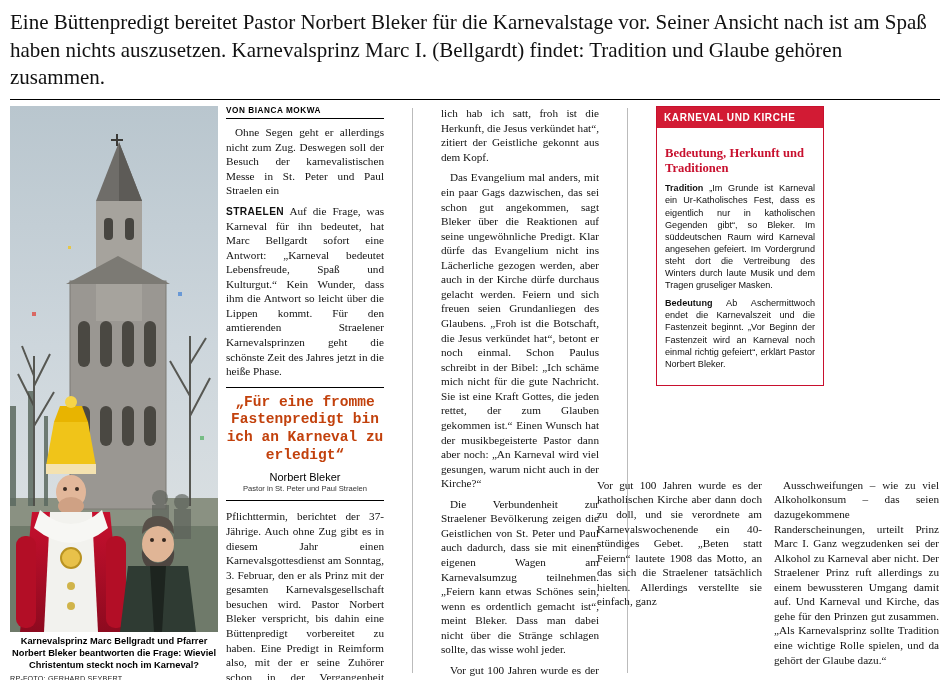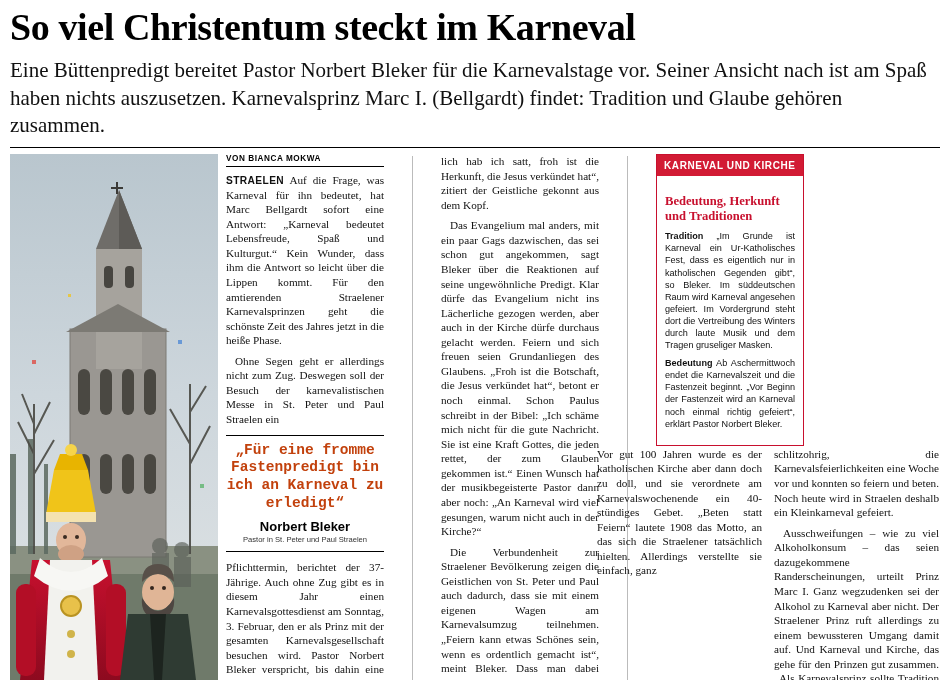--- a/index.html
+++ b/index.html
@@ -143,35 +143,35 @@
   }
   .pullquote .q {
     font-family: Liberation Mono, monospace;
     font-weight: bold;
     font-size: 14.5px;
     line-height: 1.22;
     color: #c2410c;
   }
   .pullquote .who {
     font-family: "Liberation Sans", sans-serif;
-    font-weight: bold;
-    font-size: 13px;
+    font-weight: normal;
+    font-size: 11px;
     margin-top: 7px;
     color: #000;
   }
   .pullquote .role {
     font-family: "Liberation Sans", sans-serif;
     font-size: 7.6px;
     color: #333;
     margin-top: 1px;
   }
 
   
   .infobox {
-    width: 148px;
+    width: 168px;
     flex: 0 0 168px;
     border: 1px solid #c8102e;
     box-sizing: border-box;
     align-self: flex-start;
   }
   .infobox .ib-head {
     background: #d21b34;
     color: #fff;
     font-family: "Liberation Sans", sans-serif;
     font-weight: bold;
@@ -209,21 +209,20 @@
     display: flex;
     gap: 12px;
   }
   .tail .col { width: 165px; flex: 0 0 165px; }
 </style>
 </head>
 <body>
 
 <div class="page">
 
-  <h1 class="headline">So viel Christentum steckt im Karneval</h1>
   <div class="subhead">Eine Büttenpredigt bereitet Pastor Norbert Bleker für die Karnevalstage vor. Seiner Ansicht nach ist am Spaß haben nichts auszusetzen. Karnevalsprinz Marc I. (Bellgardt) findet: Tradition und Glaube gehören zusammen.</div>
   <hr class="rule">
 
   <div class="body-grid">
 
     <div class="photo-col">
       <div class="photo">
         <svg width="208" height="526" viewBox="0 0 208 526" xmlns="http://www.w3.org/2000/svg">
           <defs>
             <linearGradient id="sky" x1="0" y1="0" x2="0" y2="1">
@@ -330,22 +329,22 @@
         </svg>
       </div>
       <div class="caption">Karnevalsprinz Marc Bellgradt und Pfarrer Norbert Bleker beantworten die Frage: Wieviel Christentum steckt noch im Karneval?</div>
       <div class="credit">RP-FOTO: GERHARD SEYBERT</div>
     </div>
 
     <div class="cols">
 
       <div class="col">
         <div class="byline">VON BIANCA MOKWA</div>
+        <p class="body ind">Ohne Segen geht er allerdings nicht zum Zug. Deswegen soll der Besuch der karnevalistischen Messe in St. Peter und Paul Straelen ein</p>
         <p class="body noind"><span class="dateline">STRAELEN</span> Auf die Frage, was Karneval für ihn bedeutet, hat Marc Bellgardt sofort eine Antwort: „Karneval bedeutet Lebensfreude, Spaß und Kulturgut.“ Kein Wunder, dass ihm die Antwort so leicht über die Lippen kommt. Für den amtierenden Straelener Karnevalsprinzen geht die schönste Zeit des Jahres jetzt in die heiße Phase.</p>
-        <p class="body ind">Ohne Segen geht er allerdings nicht zum Zug. Deswegen soll der Besuch der karnevalistischen Messe in St. Peter und Paul Straelen ein</p>
 
         <div class="pullquote">
           <div class="q">„Für eine fromme Fastenpredigt bin ich an Karneval zu erledigt“</div>
           <div class="who">Norbert Bleker</div>
           <div class="role">Pastor in St. Peter und Paul Straelen</div>
         </div>
 
         <p class="body noind">Pflichttermin, berichtet der 37-Jährige. Auch ohne Zug gibt es in diesem Jahr einen Karnevalsgottesdienst am Sonntag, 3. Februar, den er als Prinz mit der gesamten Karnevalsgesellschaft besuchen wird. Pastor Norbert Bleker verspricht, bis dahin eine Büttenpredigt vorbereitet zu haben. Eine Predigt in Reimform also, mit der er seine Zuhörer schon in der Vergangenheit überrascht hat.</p>
 
       </div>
@@ -375,19 +374,18 @@
           </div>
         </div>
       </div>
     </div>
 
     <div class="tail">
       <div class="col">
         <p class="body noind">Vor gut 100 Jahren wurde es der katholischen Kirche aber dann doch zu doll, und sie verordnete am Karnevalswochenende ein 40-stündiges Gebet. „Beten statt Feiern“ lautete 1908 das Motto, an das sich die Straelener tatsächlich hielten. Allerdings verstellte sie einfach, ganz</p>
       </div>
       <div class="col">
-        <p class="body noind">schlitzohrig, die Karnevalsfeierlichkeiten eine Woche vor und konnten so feiern und beten. Noch heute wird in Straelen deshalb ein Kleinkarneval gefeiert.</p>
         <p class="body ind">Ausschweifungen – wie zu viel Alkoholkonsum – das seien dazugekommene Randerscheinungen, urteilt Prinz Marc I. Ganz wegzudenken sei der Alkohol zu Karneval aber nicht. Der Straelener Prinz ruft allerdings zu einem bewussteren Umgang damit auf. Und Karneval und Kirche, das gehe für den Prinzen gut zusammen. „Als Karnevalsprinz sollte Tradition eine wichtige Rolle spielen, und da gehört der Glaube dazu.“</p>
       </div>
     </div>
 
   </div>
 </div>
 
 </body></html>

